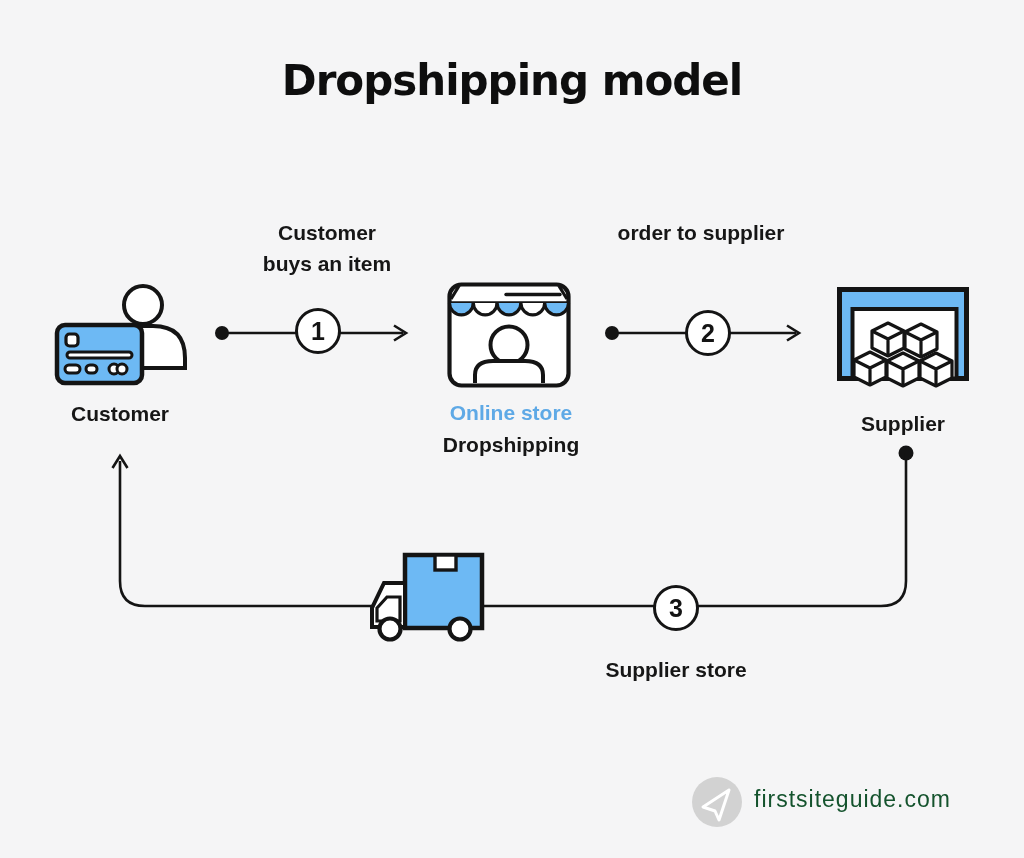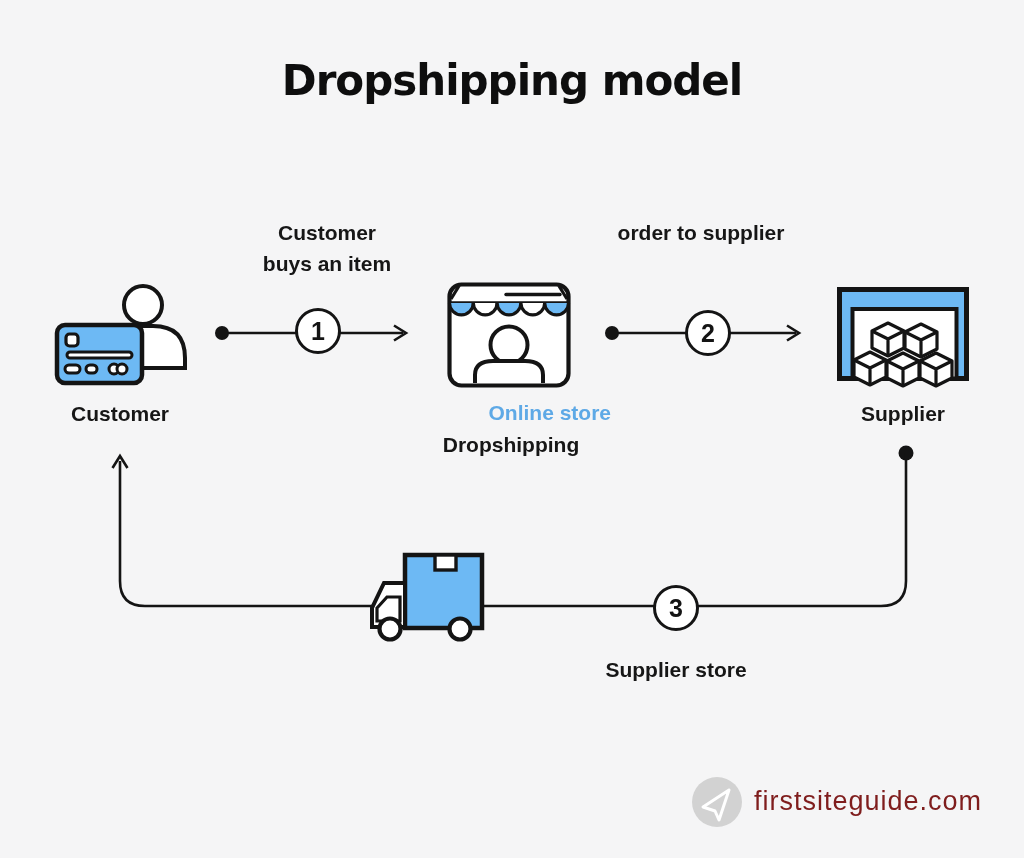--- a/index.html
+++ b/index.html
@@ -13,22 +13,22 @@
   .caption span{display:block;}
   .node-label{position:absolute;text-align:center;font-size:21px;font-weight:700;color:#161616;}
   .store-primary{color:#5ea9e6;}
   .badge{position:absolute;width:46px;height:46px;box-sizing:border-box;border:3.5px solid #141414;
          border-radius:50%;background:#ffffff;display:flex;align-items:center;justify-content:center;
          font-size:25px;font-weight:700;z-index:3;}
   .icon-box{position:absolute;z-index:2;line-height:0;}
   #flow-lines{position:absolute;left:0;top:0;z-index:1;}
   .watermark-circle{position:absolute;left:692px;top:777px;width:50px;height:50px;border-radius:50%;
          background:#d2d2d2;z-index:2;line-height:0;}
-  .watermark-text{position:absolute;left:754px;top:786px;font-size:27px;font-weight:400;
-         color:#7f1d1d;letter-spacing:1px;}
+  .watermark-text{position:absolute;left:754px;top:786px;font-size:23px;font-weight:400;
+         color:#14532d;letter-spacing:1px;}
 </style>
 </head>
 <body>
 
 <div id="canvas">
 
   <div class="title">Dropshipping model</div>
 
   <svg id="flow-lines" width="1024" height="858" viewBox="0 0 1024 858">
     <g stroke="#141414" stroke-width="2.6" fill="none">
@@ -125,23 +125,23 @@
     <span>buys an item</span>
   </div>
   <div class="caption" style="left:551px;top:217px;width:300px;">
     <span>order to supplier</span>
   </div>
   <div class="caption" style="left:526px;top:654px;width:300px;">
     <span>Supplier store</span>
   </div>
 
   <div class="node-label" style="left:20px;top:402px;width:200px;">Customer</div>
-  <div class="node-label store-primary" style="left:411px;top:401px;width:200px;text-align:right;">Online store</div>
+  <div class="node-label store-primary" style="left:411px;top:401px;width:200px;">Online store</div>
   <div class="node-label" style="left:411px;top:433px;width:200px;">Dropshipping</div>
-  <div class="node-label" style="left:803px;top:402px;width:200px;">Supplier</div>
+  <div class="node-label" style="left:803px;top:412px;width:200px;">Supplier</div>
 
   <div class="watermark-circle">
     <svg width="50" height="50" viewBox="0 0 50 50">
       <path d="M 37 13 L 11 30 L 23 34 L 27 43 Z" fill="none" stroke="#ffffff" stroke-width="3" stroke-linejoin="round"></path>
     </svg>
   </div>
   <div class="watermark-text">firstsiteguide.com</div>
 
 </div>
 

